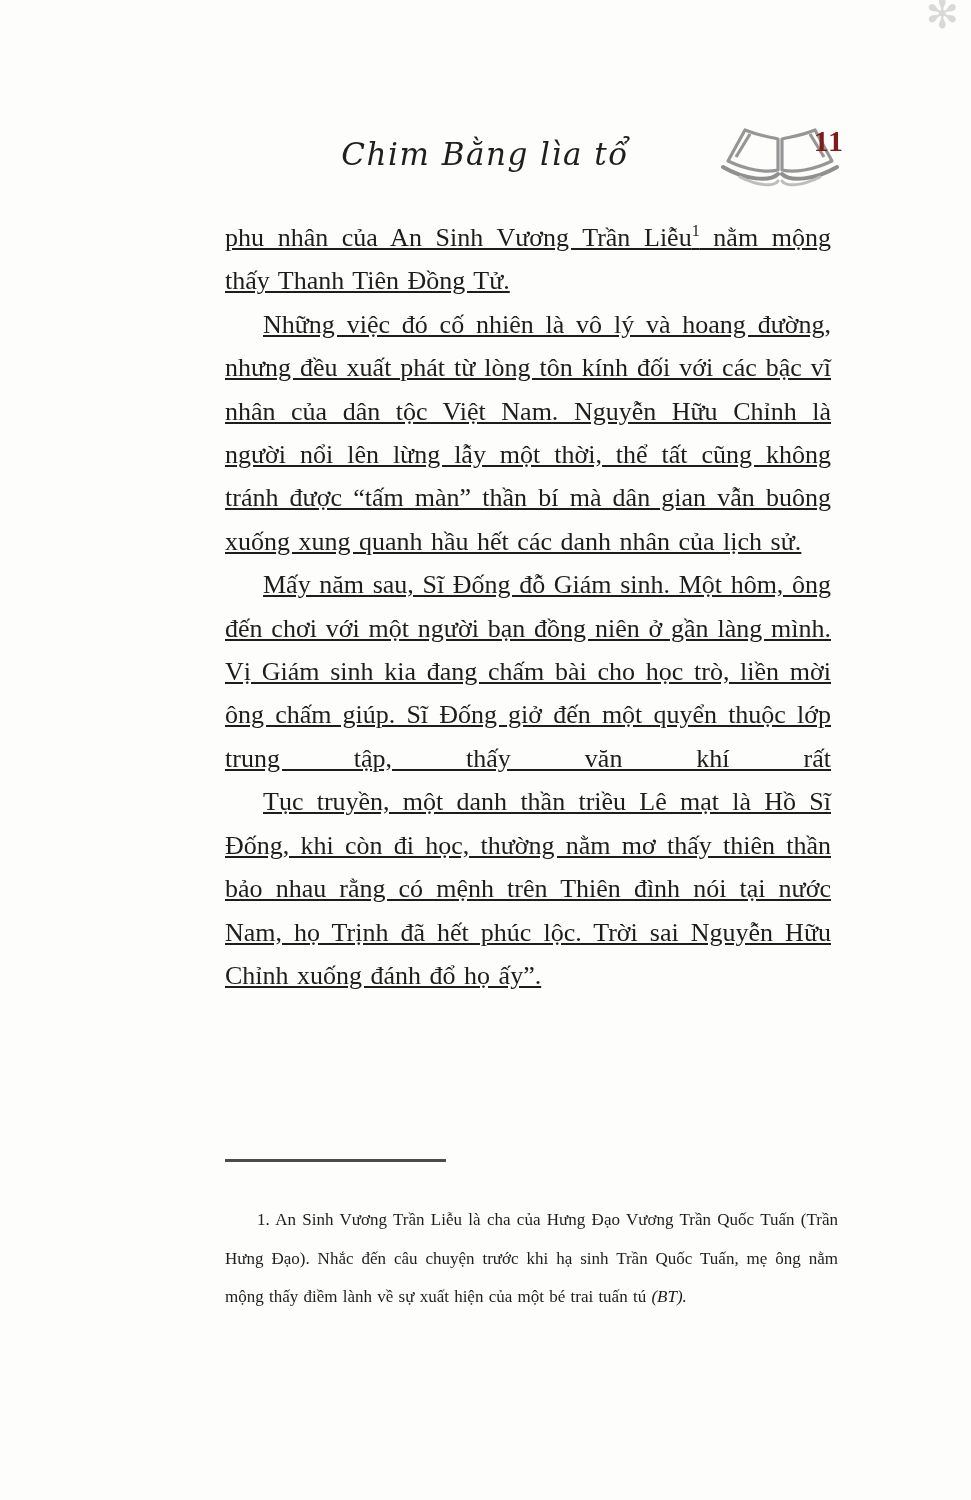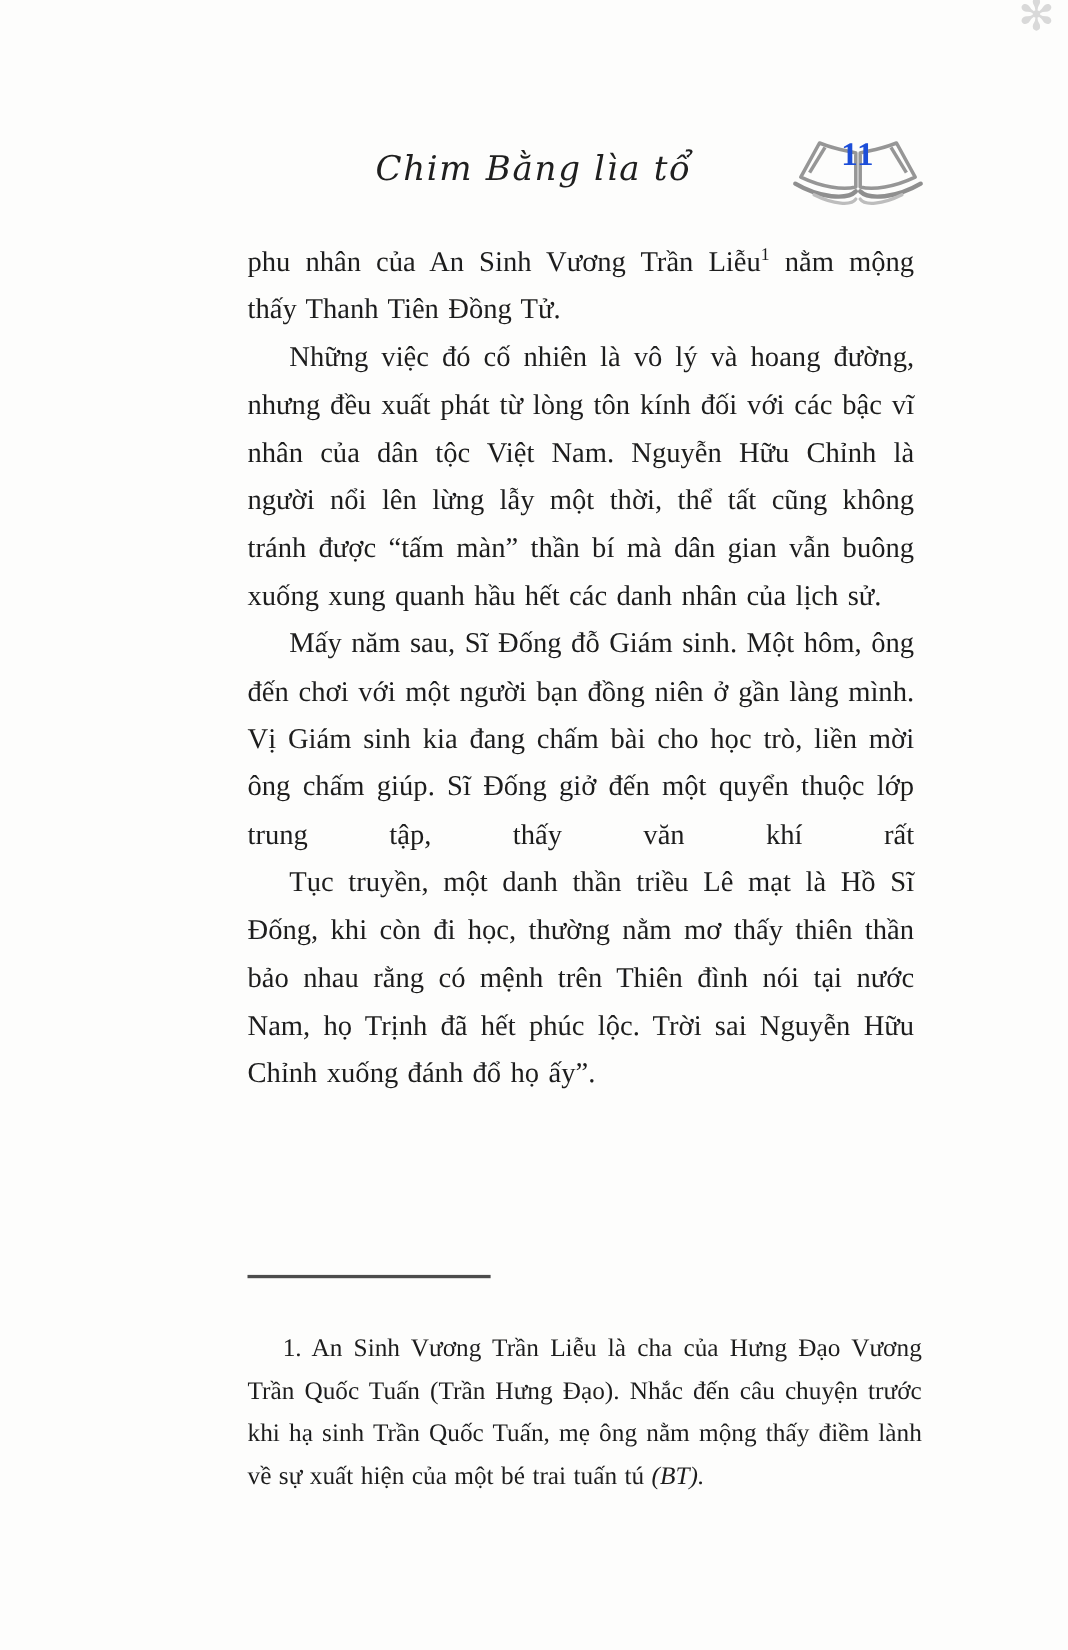--- a/index.html
+++ b/index.html
@@ -17,39 +17,39 @@
   .running-title {
     position:absolute; top:136px; left:225px; width:520px;
     text-align:center; font-style:italic; font-weight:500;
     font-size:31px; letter-spacing:1.5px; color:#1f1f1f;
     font-family:"DejaVu Serif",serif;
   }
   .book-badge { position:absolute; top:124px; left:716px; width:128px; height:66px; }
   .book-badge svg { position:absolute; left:0; top:0; }
   .badge-number {
     position:absolute; top:0px; left:0; width:100%;
-    text-align:center; font-weight:bold; font-size:30px; color:#1d4ed8;
+    text-align:right; font-weight:bold; font-size:30px; color:#7f1d1d;
     letter-spacing:1px;
   }
   .body-copy {
     position:absolute; top:216px; left:225px; width:606px;
     font-size:26px; line-height:43.4px; text-align:justify;
     word-spacing:2px;
   }
-  .body-copy p { margin:0; padding:0; }
+  .body-copy p { margin:0; padding:0;text-decoration:underline; }
   .body-copy p.indent { text-indent:38px; }
   .body-copy p.continues { text-align-last:justify; }
   .body-copy sup { font-size:0.62em; line-height:0; vertical-align:super; }
   .footnote-sep {
     position:absolute; top:1159px; left:225px; width:221px; height:3px;
     background:#4c4c4c;
   }
   .footnote {
     position:absolute; top:1184px; left:225px; width:613px;
-    font-size:23px; line-height:38.5px; text-align:justify;
+    font-size:17px; line-height:38.5px; text-align:justify;
     text-indent:32px; word-spacing:1px;
   }
   .footnote em { font-style:italic; }
 </style>
 </head>
 <body>
 
 <div class="page">
 
   <div class="corner-flower">✻</div>

